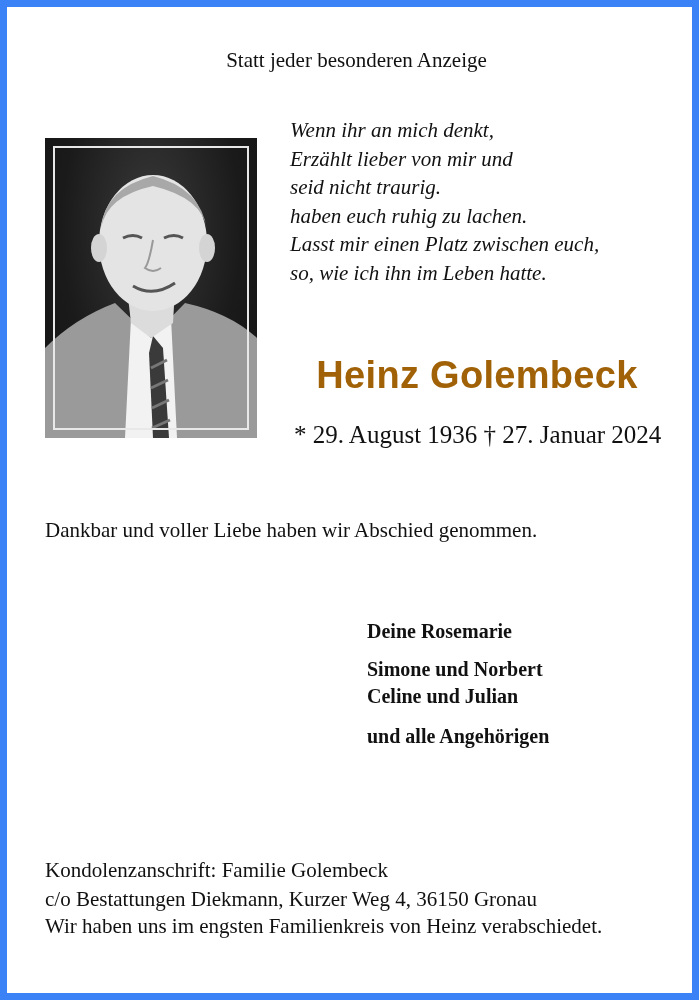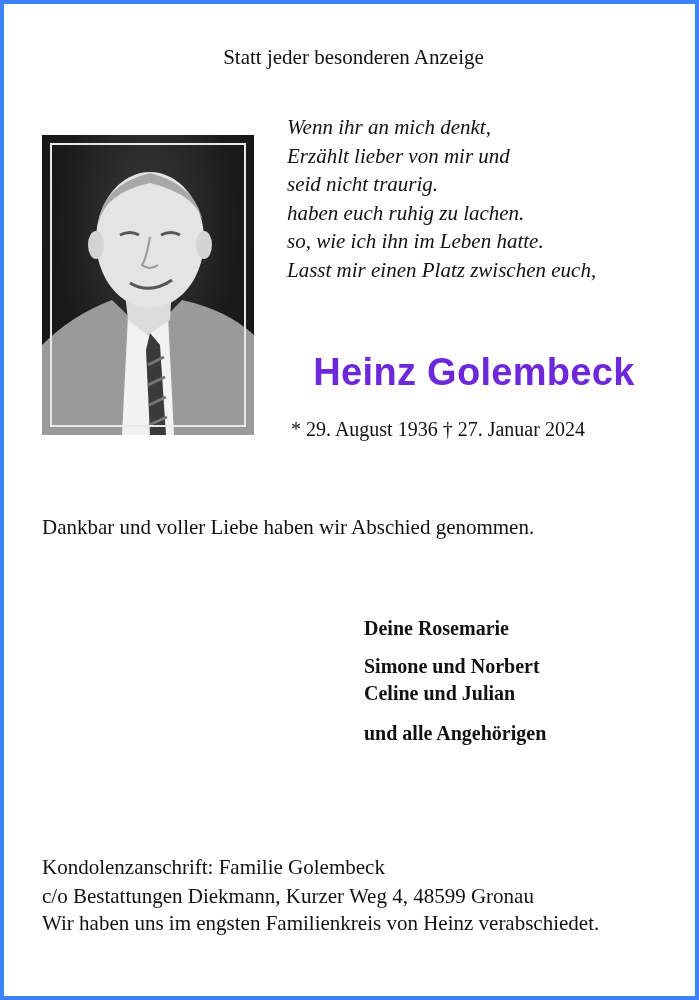--- a/index.html
+++ b/index.html
@@ -1,36 +1,36 @@
 <!DOCTYPE html>
 <html><head>
   <meta charset="utf-8">
   <style>
     html, body { margin: 0; padding: 0; background: #ffffff; }
     body { width: 699px; height: 1000px; position: relative; overflow: hidden; }
     .frame {
       position: absolute; left: 0; top: 0; width: 699px; height: 1000px;
-      box-sizing: border-box; border: 4px solid #3b82f6; background: #fff;
+      box-sizing: border-box; border: 7px solid #3b82f6; background: #fff;
     }
     .serif { font-family: "Liberation Serif", "DejaVu Serif", serif; color: #111; }
-    .sans { font-family: "Liberation Sans", "DejaVu Sans", sans-serif; color: #6d28d9; }
+    .sans { font-family: "Liberation Sans", "DejaVu Sans", sans-serif; color: #a16207; }
     .abs { position: absolute; }
     .header { left: 0; width: 699px; top: 41px; text-align: center; font-size: 21px; }
     .photo {
       left: 38px; top: 131px; width: 212px; height: 300px;
       background: radial-gradient(ellipse at 50% 30%, #3a3a3a 0%, #1a1a1a 60%, #141414 100%);
       overflow: hidden;
     }
     .photo-inner-border {
       position: absolute; left: 8px; top: 8px; right: 8px; bottom: 8px;
       border: 2px solid #e8e8e8; box-sizing: border-box;
     }
     .poem { left: 283px; top: 109px; font-size: 21px; font-style: italic; line-height: 28.5px; }
     .name { left: 270px; width: 400px; top: 347px; text-align: center; font-size: 38px; font-weight: bold; letter-spacing: 0.3px; }
-    .dates { left: 287px; top: 414px; font-size: 20px; }
+    .dates { left: 287px; top: 414px; font-size: 25px; }
     .thanks { left: 38px; top: 511px; font-size: 21px; }
     .family { left: 360px; font-size: 20px; font-weight: bold; }
     .address { left: 38px; top: 825px; font-size: 21px; line-height: 29px; margin-top: 24px; }
     .farewell { left: 38px; top: 905px; width: 622px; font-size: 21px; line-height: 29px; text-align: justify; text-align-last: left; }
   </style>
 </head>
 <body>
 
 <div class="frame">
   <div class="abs header serif">Statt jeder besonderen Anzeige</div>
@@ -62,33 +62,33 @@
       <path d="M88 148 Q108 160 130 145" stroke="#555" stroke-width="3" fill="none"></path>
     </svg>
     <div class="photo-inner-border"></div>
   </div>
 
   <div class="abs poem serif">
     <div>Wenn ihr an mich denkt,</div>
     <div>Erzählt lieber von mir und</div>
     <div>seid nicht traurig.</div>
     <div>haben euch ruhig zu lachen.</div>
+    <div>Lasst mir einen Platz zwischen euch,</div>
     <div>so, wie ich ihn im Leben hatte.</div>
-    <div>Lasst mir einen Platz zwischen euch,</div>
   </div>
 
   <div class="abs name sans">Heinz Golembeck</div>
   <div class="abs dates serif">* 29. August 1936  † 27. Januar 2024</div>
 
   <div class="abs thanks serif">Dankbar und voller Liebe haben wir Abschied genommen.</div>
 
   <div class="abs family serif" style="top:613px;">Deine Rosemarie</div>
   <div class="abs family serif" style="top:651px;">Simone und Norbert</div>
   <div class="abs family serif" style="top:678px;">Celine und Julian</div>
   <div class="abs family serif" style="top:718px;">und alle Angehörigen</div>
 
   <div class="abs address serif">
     <div>Kondolenzanschrift: Familie Golembeck</div>
-    <div>c/o Bestattungen Diekmann, Kurzer Weg 4, 48599 Gronau</div>
+    <div>c/o Bestattungen Diekmann, Kurzer Weg 4, 36150 Gronau</div>
   </div>
 
   <div class="abs farewell serif">Wir haben uns im engsten Familienkreis von Heinz verabschiedet.</div>
 </div>
 
 </body></html>

